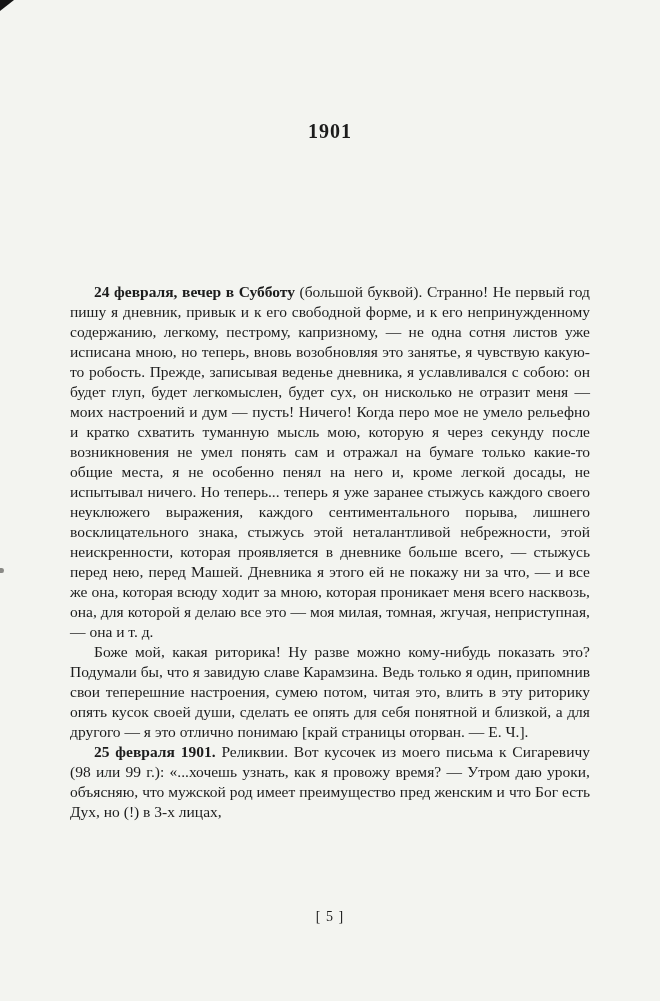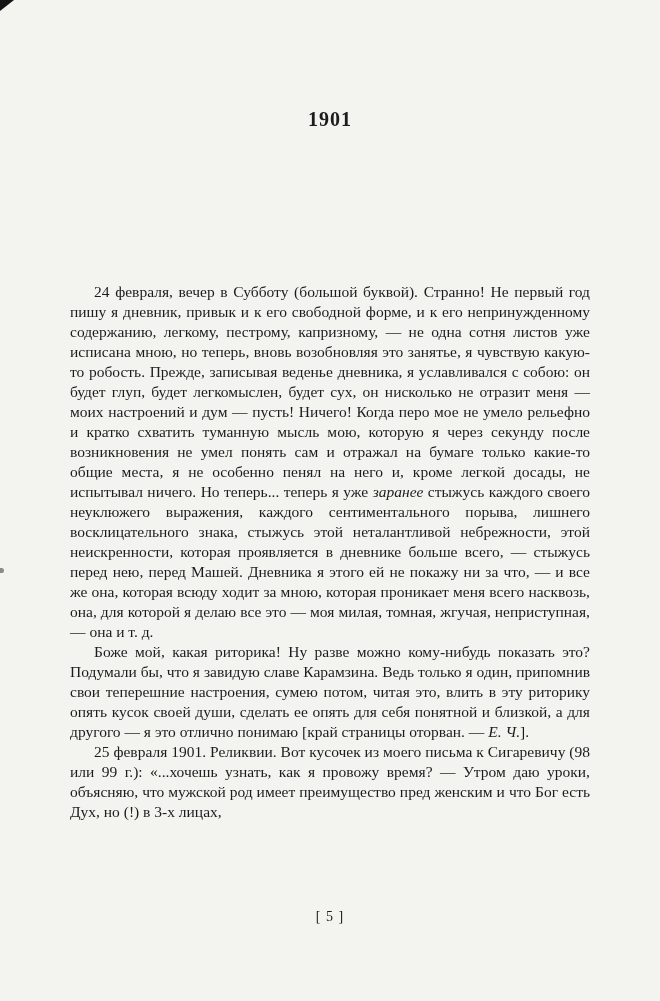--- a/index.html
+++ b/index.html
@@ -12,21 +12,21 @@
     width: 660px;
     height: 1001px;
     margin: 0 auto;
     background: #f3f4f0;
     color: #1c1c1c;
     font-family: "Liberation Serif", "DejaVu Serif", serif;
     overflow: hidden;
   }
   .chapter-title {
     position: absolute;
-    top: 108px;
+    top: 120px;
     left: 0;
     right: 0;
     margin: 0;
     text-align: center;
     font-size: 20px;
     font-weight: bold;
     letter-spacing: 1px;
   }
   .text-block {
     position: absolute;
@@ -36,22 +36,22 @@
     font-size: 15.5px;
     line-height: 20px;
     text-align: justify;
   }
   .text-block p {
     margin: 0;
     text-indent: 24px;
   }
   .text-block p.space-before {
   }
-  .text-block .b { font-weight: normal; }
-  .text-block .i { font-style: italic; }
+  .text-block .b { font-weight: bold; }
+  .text-block .i { }
   .page-number {
     position: absolute;
     bottom: 76px;
     left: 0;
     right: 0;
     text-align: center;
     font-size: 14px;
     letter-spacing: 1px;
   }
   

